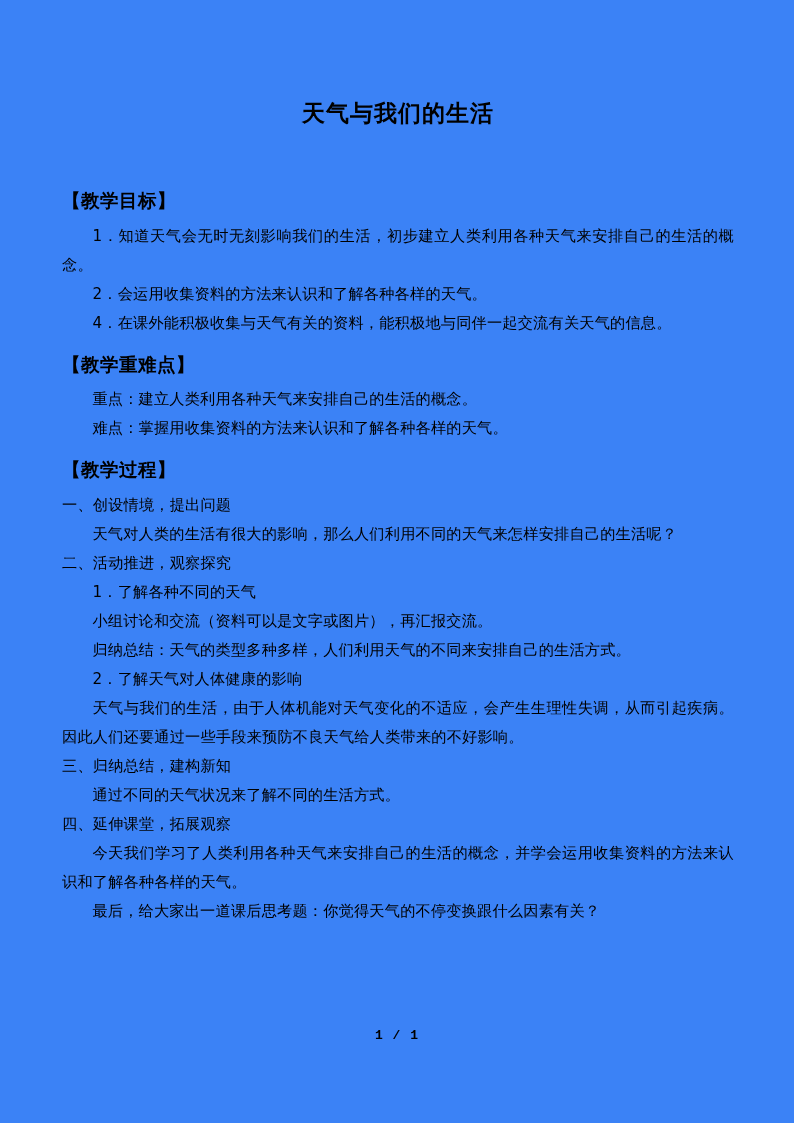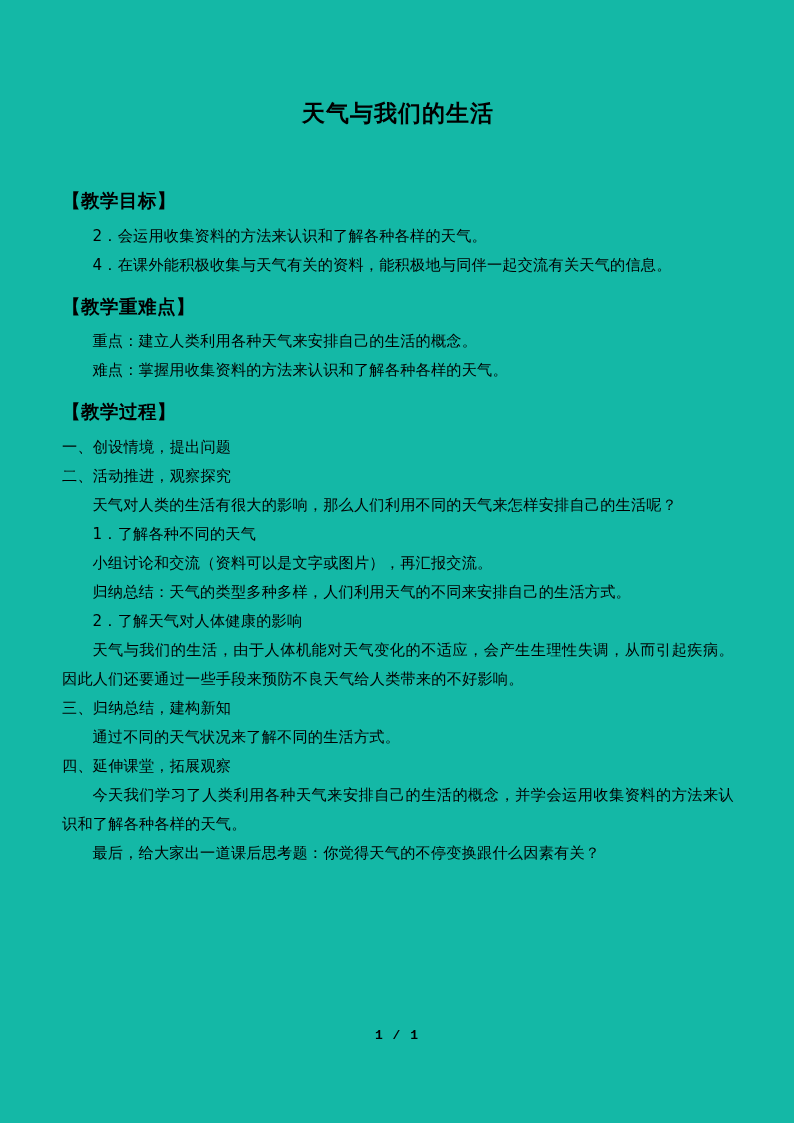--- a/index.html
+++ b/index.html
@@ -5,21 +5,21 @@
   html, body {
     margin: 0;
     padding: 0;
     background: #ffffff;
   }
   .page {
     position: relative;
     width: 794px;
     height: 1123px;
     margin: 0 auto;
-    background: #14b8a6;
+    background: #3b82f6;
     box-sizing: border-box;
     overflow: hidden;
   }
   .content {
     position: absolute;
     left: 62px;
     top: 0;
     width: 672px;
   }
   .doc-title {
@@ -81,37 +81,38 @@
 
 <div class="page">
 
   <div class="content">
 
     <div class="doc-title">天气与我们的生活</div>
 
     <div class="spacer-after-title"></div>
 
     <div class="section-heading">【教学目标】</div>
+    <p class="line indent">1．知道天气会无时无刻影响我们的生活，初步建立人类利用各种天气来安排自己的生活的概念。</p>
     <p class="line indent">2．会运用收集资料的方法来认识和了解各种各样的天气。</p>
     <p class="line indent">4．在课外能积极收集与天气有关的资料，能积极地与同伴一起交流有关天气的信息。</p>
 
     <div class="heading-gap"></div>
 
     <div class="section-heading">【教学重难点】</div>
     <p class="line indent">重点：建立人类利用各种天气来安排自己的生活的概念。</p>
     <p class="line indent">难点：掌握用收集资料的方法来认识和了解各种各样的天气。</p>
 
     <div class="heading-gap"></div>
 
     <div class="section-heading">【教学过程】</div>
 
     <p class="line flush">一、创设情境，提出问题</p>
+    <p class="line indent">天气对人类的生活有很大的影响，那么人们利用不同的天气来怎样安排自己的生活呢？</p>
+
     <p class="line flush">二、活动推进，观察探究</p>
-
-    <p class="line indent">天气对人类的生活有很大的影响，那么人们利用不同的天气来怎样安排自己的生活呢？</p>
     <p class="line indent">1．了解各种不同的天气</p>
     <p class="line indent">小组讨论和交流（资料可以是文字或图片），再汇报交流。</p>
     <p class="line indent">归纳总结：天气的类型多种多样，人们利用天气的不同来安排自己的生活方式。</p>
     <p class="line indent">2．了解天气对人体健康的影响</p>
     <p class="line indent">天气与我们的生活，由于人体机能对天气变化的不适应，会产生生理性失调，从而引起疾病。因此人们还要通过一些手段来预防不良天气给人类带来的不好影响。</p>
 
     <p class="line flush">三、归纳总结，建构新知</p>
     <p class="line indent">通过不同的天气状况来了解不同的生活方式。</p>
 
     <p class="line flush">四、延伸课堂，拓展观察</p>

